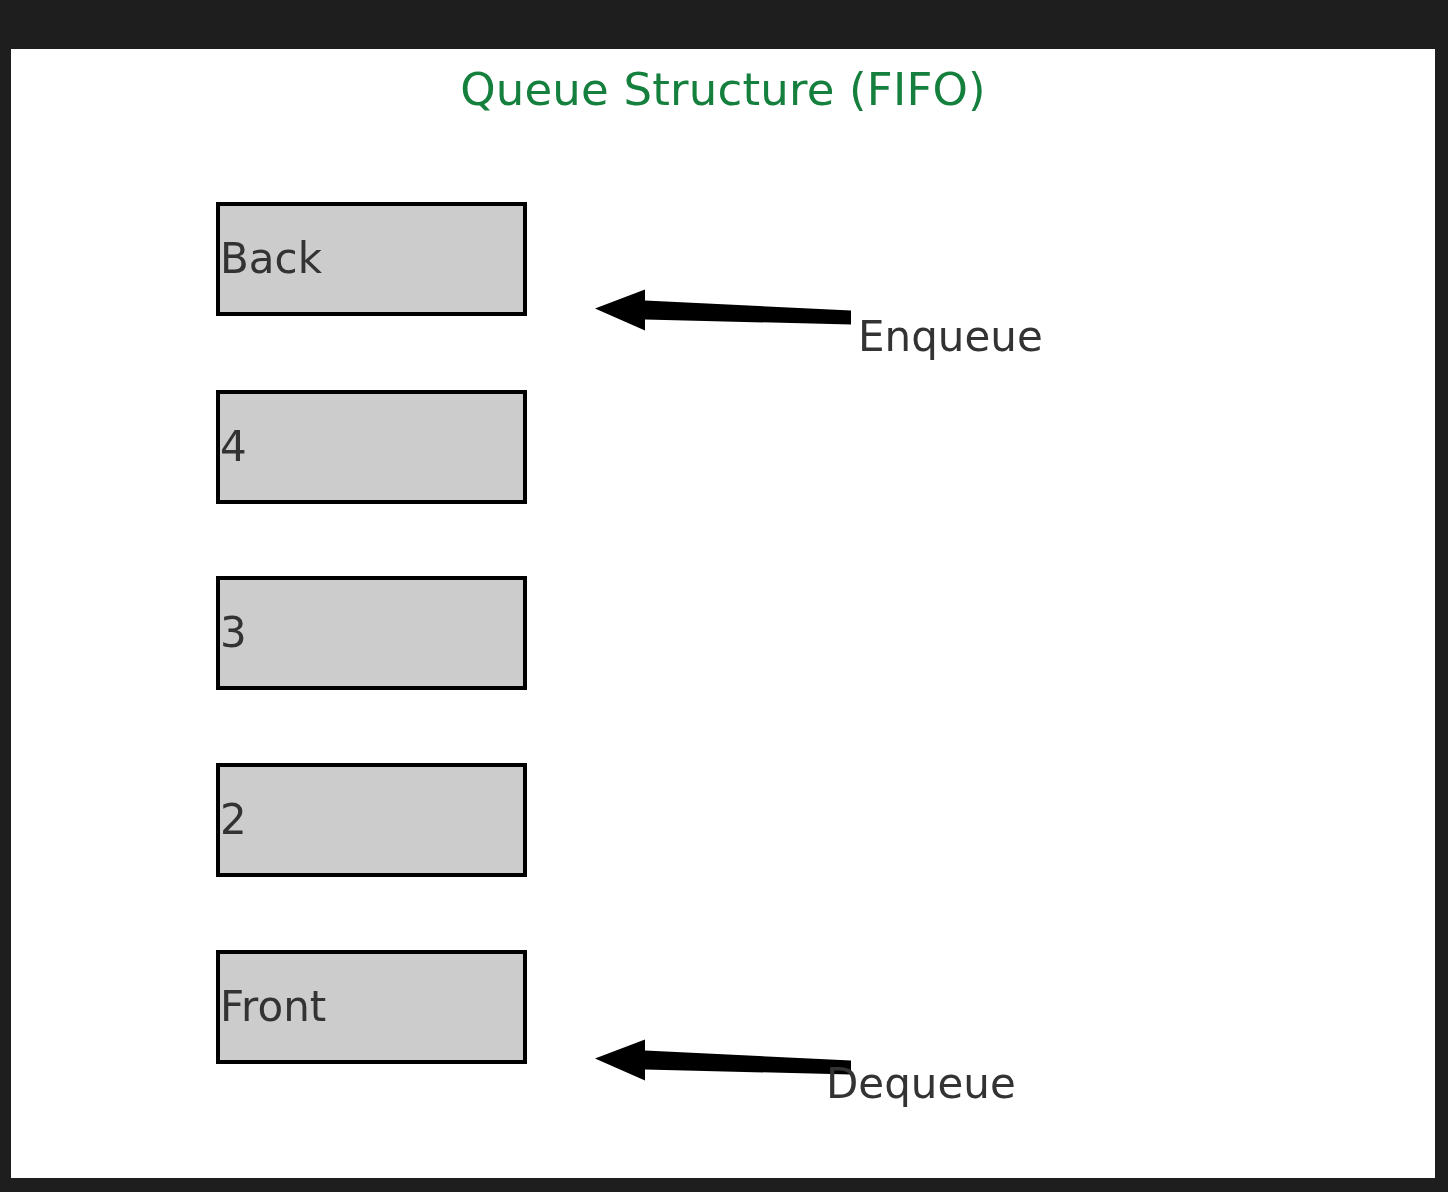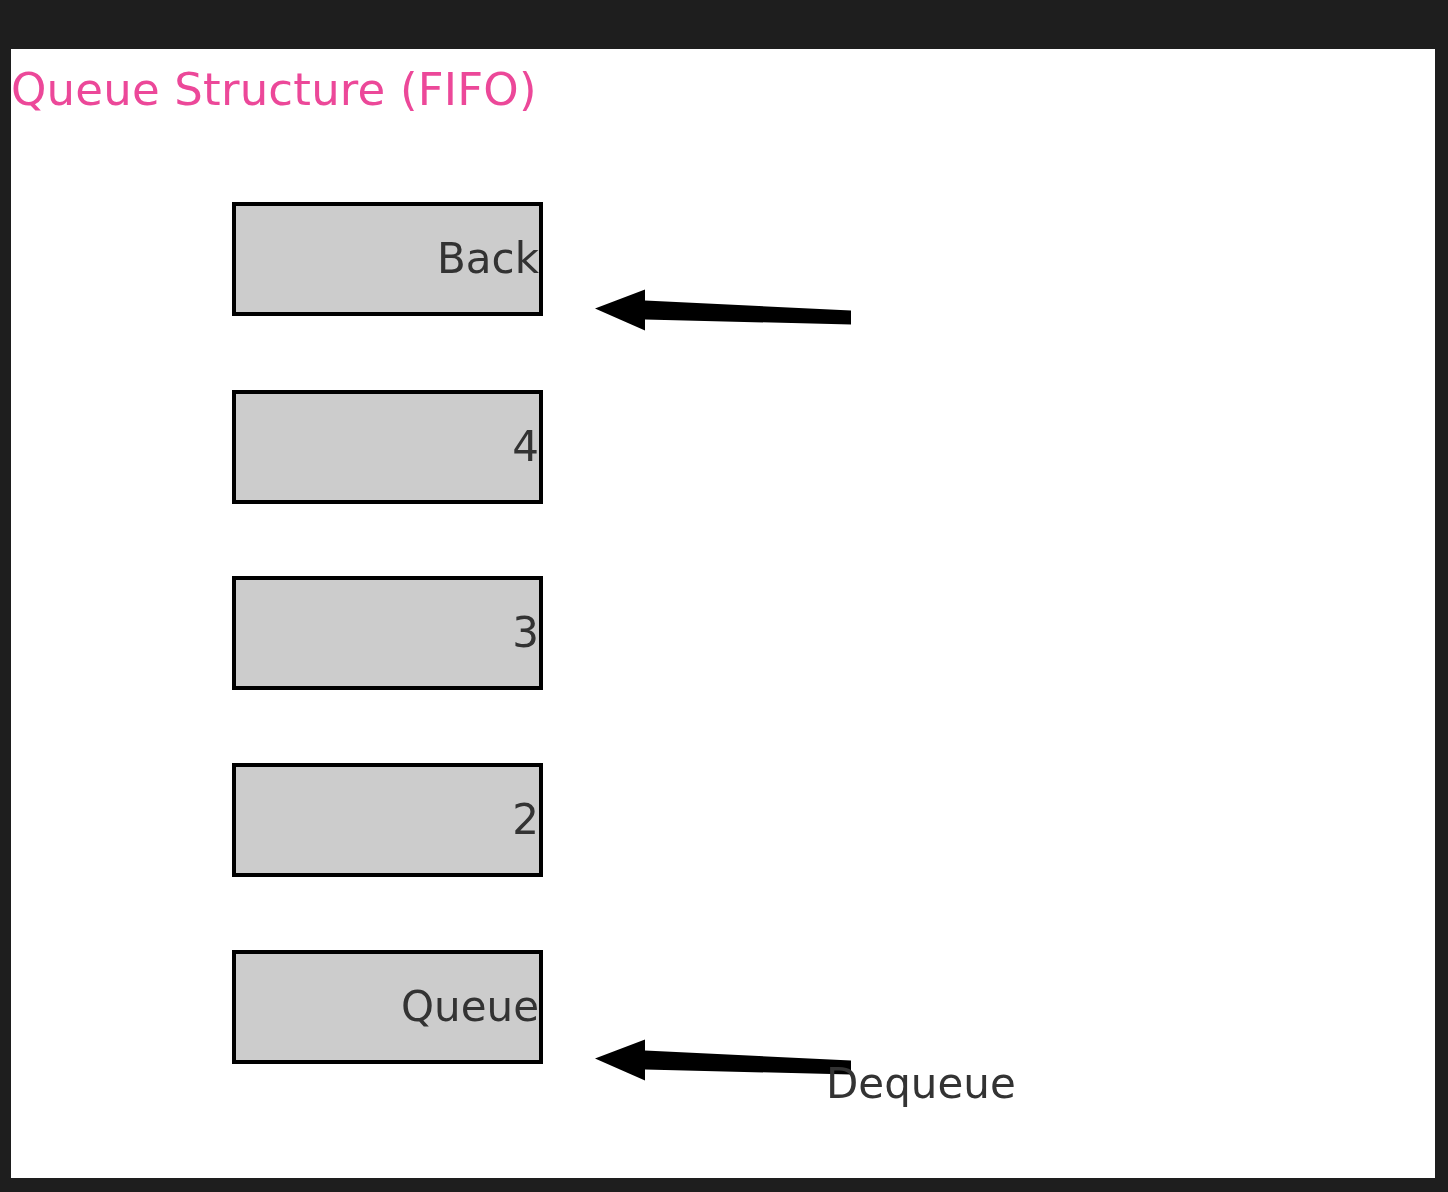--- a/index.html
+++ b/index.html
@@ -31,40 +31,40 @@
     background: #ffffff;
     overflow: hidden;
   }
 
   
   #diagram-title {
     position: absolute;
     left: 0;
     top: 14px;
     width: 1424px;
+    text-align: center;
     font-size: 45px;
     font-weight: 400;
-    color: #ec4899;
+    color: #15803d;
     letter-spacing: 0.2px;
     white-space: nowrap;
   }
 
   
   .queue-cell {
     position: absolute;
     left: 205px;              
     width: 303px;             
     height: 106px;            
     background: #cccccc;
     border: 4px solid #000000;
     box-sizing: content-box;
     display: flex;
     align-items: center;
-    justify-content: flex-end;
-    margin-left: 16px;
+    justify-content: flex-start;
   }
   .queue-cell-label {
     font-size: 42px;
     color: #333333;
     line-height: 1;
     user-select: none;
   }
 
   
   .flow-arrow {
@@ -104,29 +104,30 @@
 
     <div class="queue-cell" style="top:527px;">
       <span class="queue-cell-label">3</span>
     </div>
 
     <div class="queue-cell" style="top:714px;">
       <span class="queue-cell-label">2</span>
     </div>
 
     <div class="queue-cell" style="top:901px;">
-      <span class="queue-cell-label">Queue</span>
+      <span class="queue-cell-label">Front</span>
     </div>
 
     <div class="flow-arrow" style="top:240px;">
       <svg viewBox="0 0 260 60" xmlns="http://www.w3.org/2000/svg">
 
         <path d="M 0,19.5 L 50,0.5 L 50,11.5 L 256,21.5 L 256,35.5 L 50,30.5 L 50,41.5 Z" fill="#000000"></path>
       </svg>
     </div>
+    <span class="arrow-label" style="left:847px; top:267px;">Enqueue</span>
 
     <div class="flow-arrow" style="top:990px;">
       <svg viewBox="0 0 260 60" xmlns="http://www.w3.org/2000/svg">
         <path d="M 0,19.5 L 50,0.5 L 50,11.5 L 256,21.5 L 256,35.5 L 50,30.5 L 50,41.5 Z" fill="#000000"></path>
       </svg>
     </div>
     <span class="arrow-label" style="left:815px; top:1014px;">Dequeue</span>
 
   </div>
 </div>

